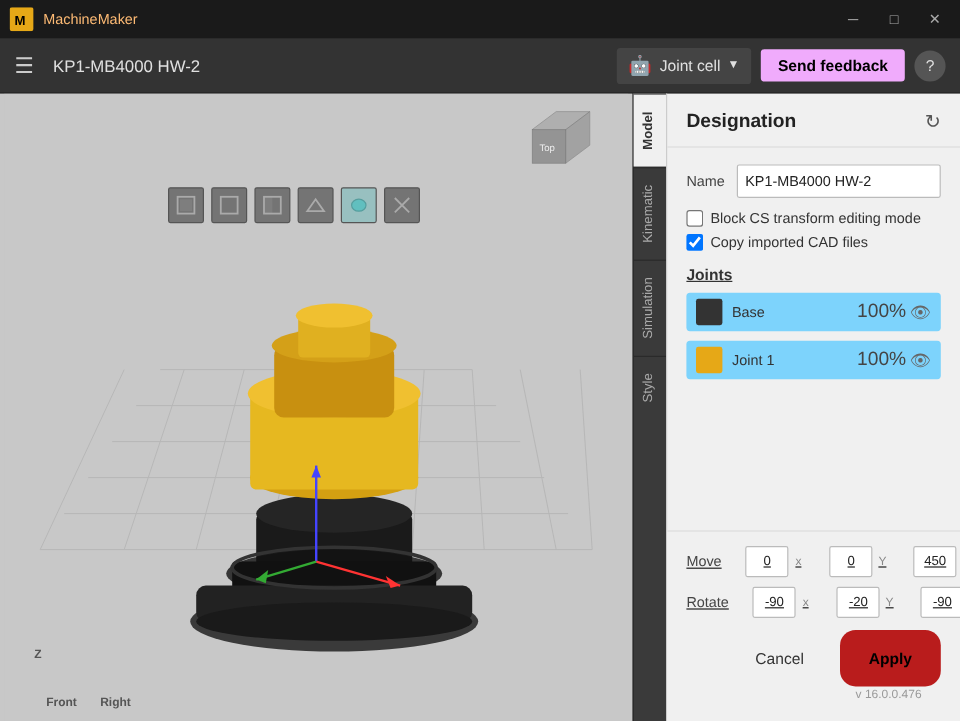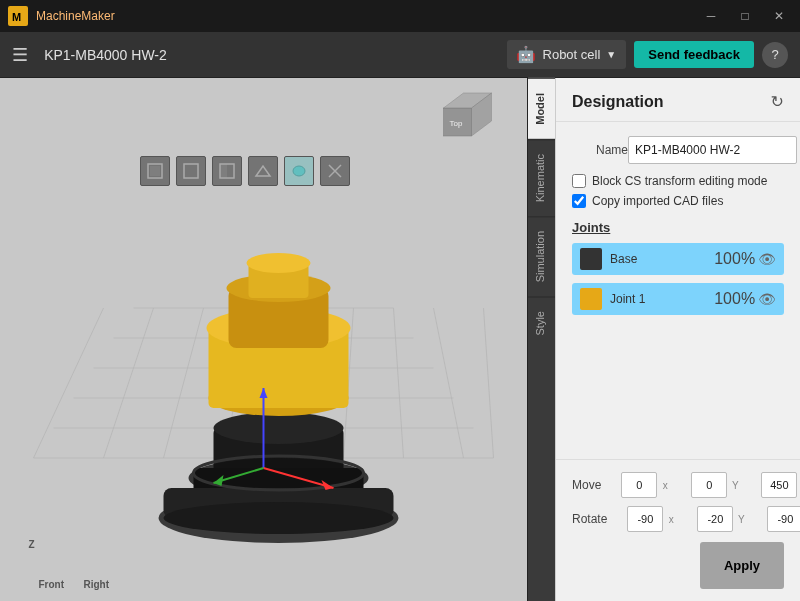--- a/index.html
+++ b/index.html
@@ -30,21 +30,21 @@
     #toolbar .hamburger { font-size: 18px; cursor: pointer; color: #ccc; margin-right: 8px; }
     #toolbar .project-title { font-size: 14px; color: #e0e0e0; flex: 1; }
     #toolbar .robot-cell-btn {
       display: flex; align-items: center; gap: 6px;
       background: #444; border: none; color: #e0e0e0;
       padding: 5px 10px; border-radius: 3px; cursor: pointer; font-size: 13px;
     }
     #toolbar .robot-cell-btn .robot-icon { font-size: 16px; }
     #toolbar .dropdown-arrow { font-size: 10px; }
     #toolbar .feedback-btn {
-      background: #14b8a6; color: #000; border: none;
+      background: #f0abfc; color: #000; border: none;
       padding: 6px 14px; border-radius: 3px; cursor: pointer; font-weight: 600; font-size: 13px;
     }
     #toolbar .help-btn {
       width: 26px; height: 26px; border-radius: 50%; background: #555; border: none;
       color: #e0e0e0; font-size: 13px; cursor: pointer; display: flex; align-items: center; justify-content: center;
     }
 
     
     #view-toolbar {
       position: absolute;
@@ -113,21 +113,21 @@
       justify-content: space-between;
       padding: 14px 16px 10px;
       border-bottom: 1px solid #ddd;
     }
     #panel-header .panel-title { font-size: 16px; font-weight: 600; color: #222; }
     #panel-header .refresh-icon { font-size: 16px; color: #555; cursor: pointer; }
 
     #panel-body { flex: 1; padding: 14px 16px; overflow-y: auto; }
 
     .field-row { display: flex; align-items: center; margin-bottom: 10px; }
-    .field-label { font-size: 12px; color: #444; width: 42px; margin-left: 24px; }
+    .field-label { font-size: 12px; color: #444; width: 42px; }
     .field-input {
       flex: 1; height: 28px; border: 1px solid #bbb; border-radius: 2px;
       padding: 0 6px; font-size: 12px; background: #fff; color: #222;
     }
 
     .checkbox-row { display: flex; align-items: center; gap: 6px; margin-bottom: 6px; font-size: 12px; color: #333; }
     .checkbox-row input[type=checkbox] { width: 14px; height: 14px; cursor: pointer; }
 
     .section-label { font-size: 13px; font-weight: 600; color: #333; margin: 12px 0 8px; text-decoration: underline; }
 
@@ -142,40 +142,40 @@
     .joint-eye { font-size: 14px; color: #666; cursor: pointer; }
 
     
     #panel-bottom {
       padding: 12px 16px;
       background: #f0f0f0;
       border-top: 1px solid #ddd;
     }
 
     .coord-row {
-      display: flex; align-items: center; gap: 20px; margin-bottom: 8px;
+      display: flex; align-items: center; gap: 20px; margin-bottom: 8px; text-decoration: underline;
     }
     .coord-label { font-size: 12px; color: #444; width: 44px; }
     .coord-group { display: flex; align-items: center; gap: 2px; }
     .coord-input {
       width: 36px; height: 26px; border: 1px solid #bbb; border-radius: 2px;
       padding: 0 4px; font-size: 11px; background: #fff; color: #222; text-align: center;
     }
     .coord-axis { font-size: 10px; color: #888; width: 12px; text-align: center; }
 
     .btn-row {
       display: flex; justify-content: flex-end; gap: 10px; margin-top: 10px;
     }
     .btn-cancel {
       padding: 8px 20px; background: transparent; border: none;
       color: #333; font-size: 13px; cursor: pointer; border-radius: 3px;
     }
     .btn-apply {
-      padding: 16px 24px; background: #a3a3a3; border: none;
-      color: #000; font-size: 13px; font-weight: 700; cursor: pointer; border-radius: 3px;
+      padding: 16px 24px; background: #b91c1c; border: none;
+      color: #000; font-size: 13px; font-weight: 700; cursor: pointer; border-radius: 13px;
     }
 
     .version-text { font-size: 10px; color: #999; text-align: right; padding: 2px 16px 4px; }
   </style>
 </head>
 <body>
 
 <div id="titlebar">
   <svg width="20" height="20" viewBox="0 0 20 20">
     <rect width="20" height="20" rx="2" fill="#e6a817"></rect>
@@ -186,21 +186,21 @@
   <button class="win-btn">─</button>
   <button class="win-btn">□</button>
   <button class="win-btn close">✕</button>
 </div>
 
 <div id="toolbar">
   <span class="hamburger">☰</span>
   <span class="project-title">KP1-MB4000 HW-2</span>
   <button class="robot-cell-btn">
     <span class="robot-icon">🤖</span>
-    <span>Robot cell</span>
+    <span>Joint cell</span>
     <span class="dropdown-arrow">▼</span>
   </button>
   <button class="feedback-btn">Send feedback</button>
   <button class="help-btn">?</button>
 </div>
 
 <div id="content">
 
   <div id="viewport">
 
@@ -390,18 +390,20 @@
           <input class="coord-input" type="text" value="-20" style="">
           <span class="coord-axis">Y</span>
         </div>
         <div class="coord-group">
           <input class="coord-input" type="text" value="-90" style="">
           <span class="coord-axis">z</span>
         </div>
       </div>
 
       <div class="btn-row">
+        <button class="btn-cancel">Cancel</button>
         <button class="btn-apply">Apply</button>
       </div>
 
+      <div class="version-text">v 16.0.0.476</div>
     </div>
   </div>
 </div>
 
 </body></html>

